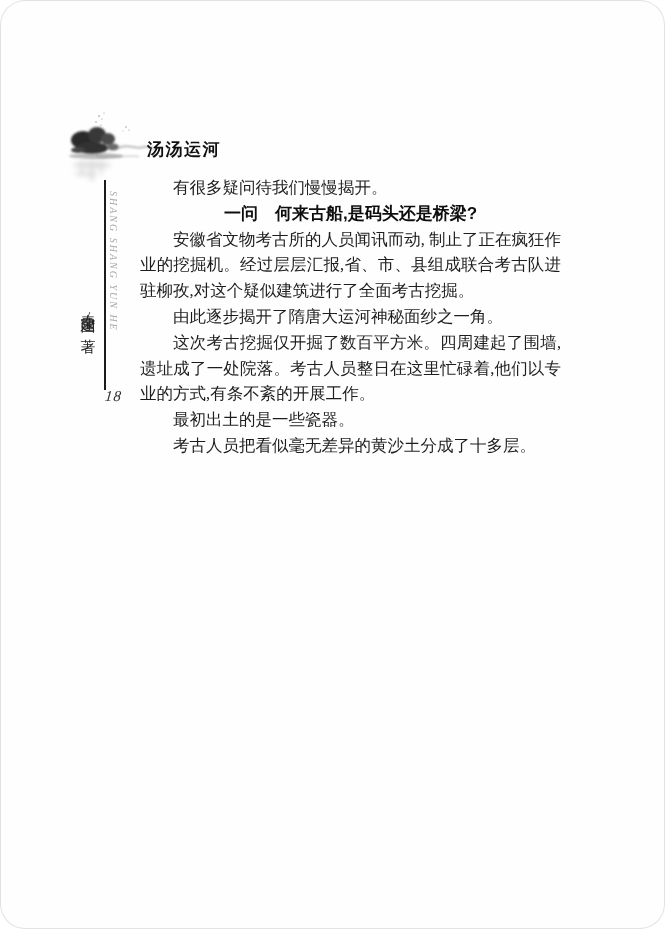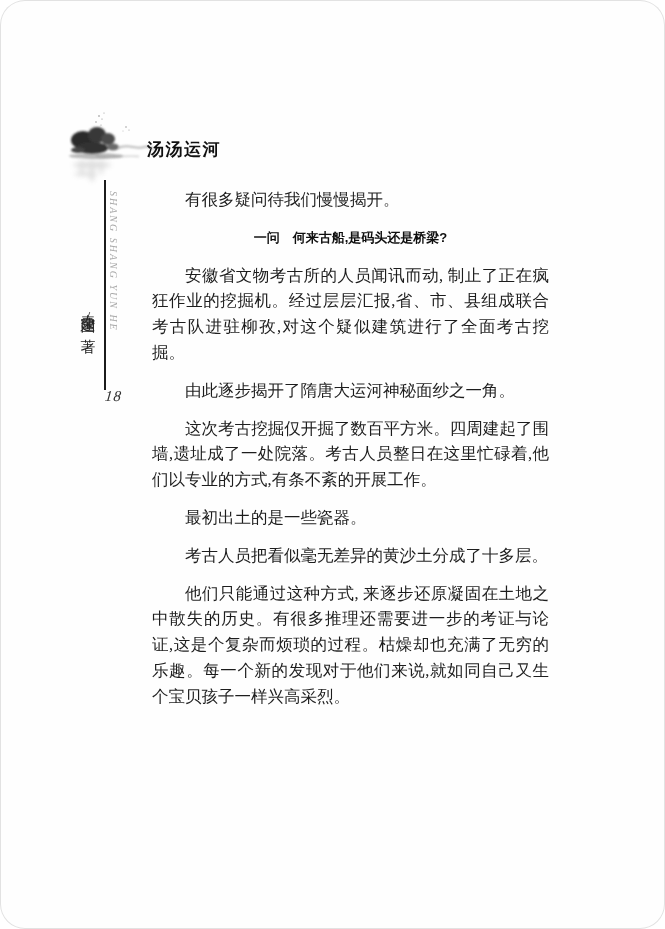--- a/index.html
+++ b/index.html
@@ -84,28 +84,28 @@
   .content {
     position: absolute;
     left: 140px;
     top: 175px;
     width: 421px;
     font-size: 16.5px;
     line-height: 25.8px;
     color: #1d1d1d;
     text-align: justify;
   }
-  .content p { margin: 12px; }
+  .content p { margin: 0; }
   .content p.para { text-indent: 2em; }
   .content p.heading {
     text-indent: 0;
     text-align: center;
     font-family: "Liberation Sans", "DejaVu Sans", sans-serif;
     font-weight: 700;
-    font-size: 13px;
+    font-size: 17px;
     color: #0e0e0e;
   }
 </style>
 </head>
 <body>
 
 <div class="page">
 
   <svg class="logo" viewBox="0 0 106 84" aria-hidden="true">
     <defs>
@@ -161,16 +161,15 @@
   <div class="page-number">18</div>
 
   <main class="content">
       <p class="para">有很多疑问待我们慢慢揭开。</p>
       <p class="heading">一问　何来古船,是码头还是桥梁?</p>
       <p class="para">安徽省文物考古所的人员闻讯而动, 制止了正在疯狂作业的挖掘机。经过层层汇报,省、市、县组成联合考古队进驻柳孜,对这个疑似建筑进行了全面考古挖掘。</p>
       <p class="para">由此逐步揭开了隋唐大运河神秘面纱之一角。</p>
       <p class="para">这次考古挖掘仅开掘了数百平方米。四周建起了围墙,遗址成了一处院落。考古人员整日在这里忙碌着,他们以专业的方式,有条不紊的开展工作。</p>
       <p class="para">最初出土的是一些瓷器。</p>
       <p class="para">考古人员把看似毫无差异的黄沙土分成了十多层。</p>
-      <p class="para">他们只能通过这种方式, 来逐步还原凝固在土地之中散失的历史。有很多推理还需要进一步的考证与论证,这是个复杂而烦琐的过程。枯燥却也充满了无穷的乐趣。每一个新的发现对于他们来说,就如同自己又生个宝贝孩子一样兴高采烈。</p>
     </main>
 
 </div>
 
 </body></html>

